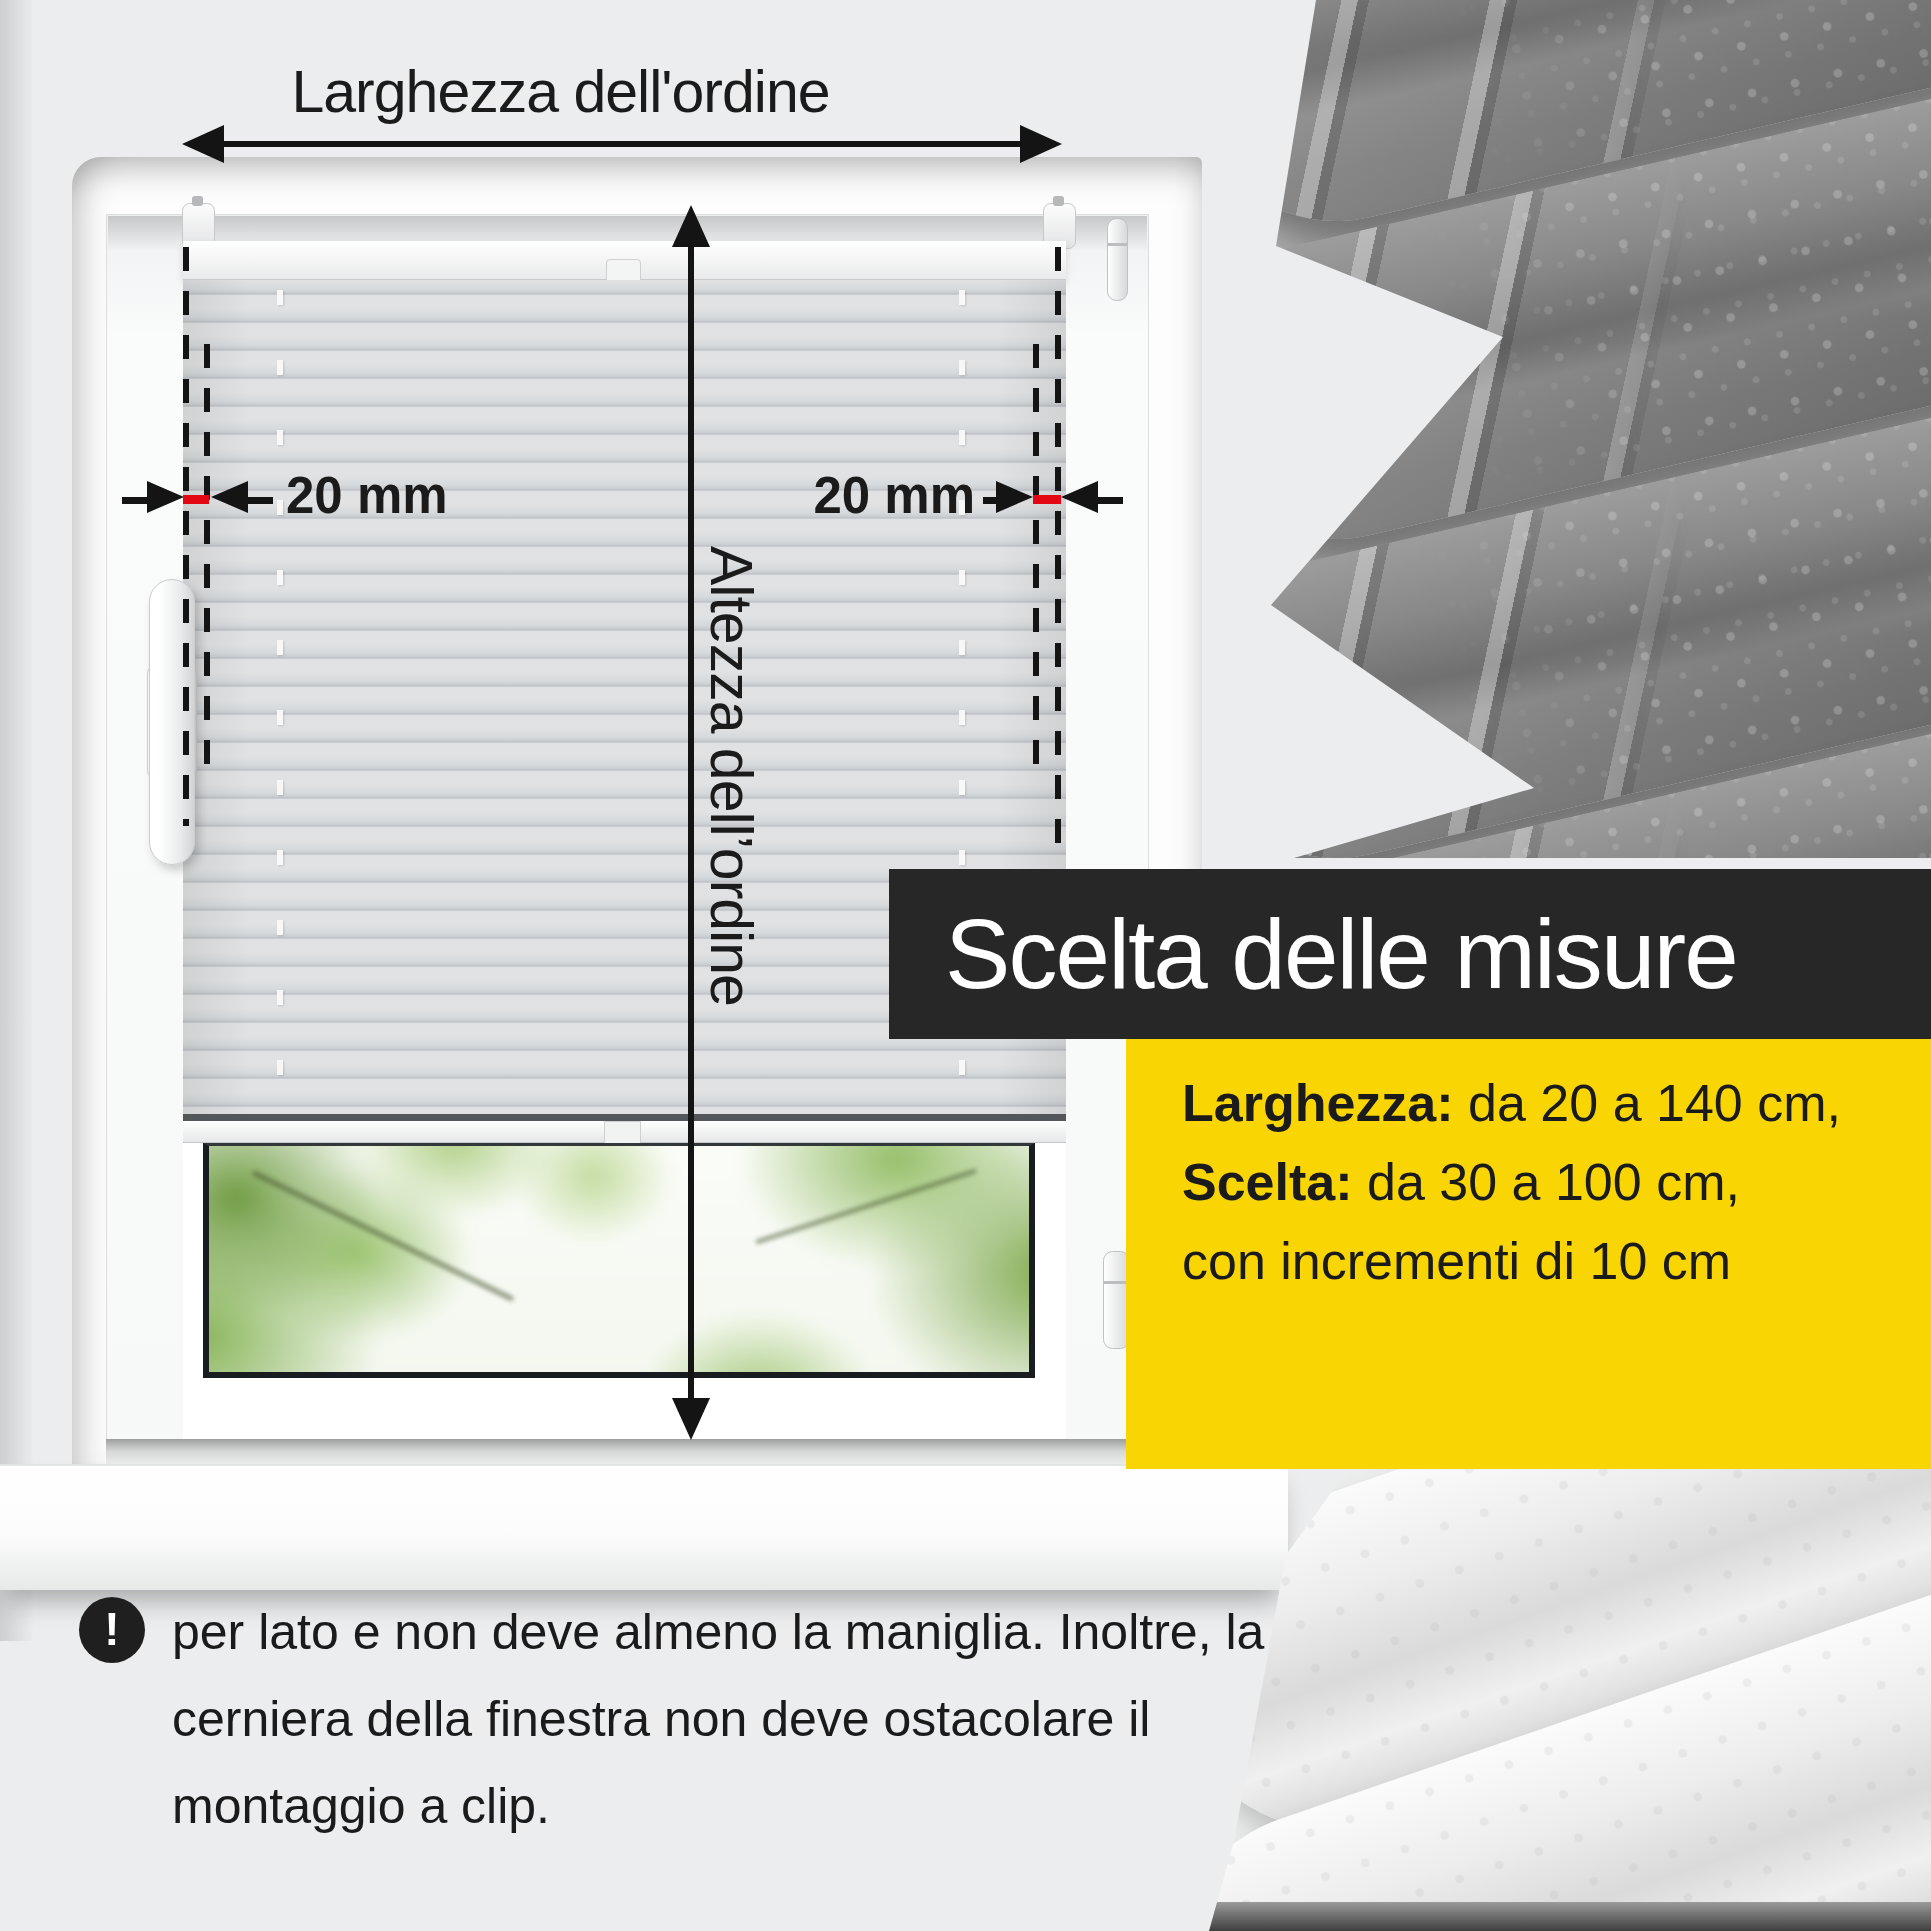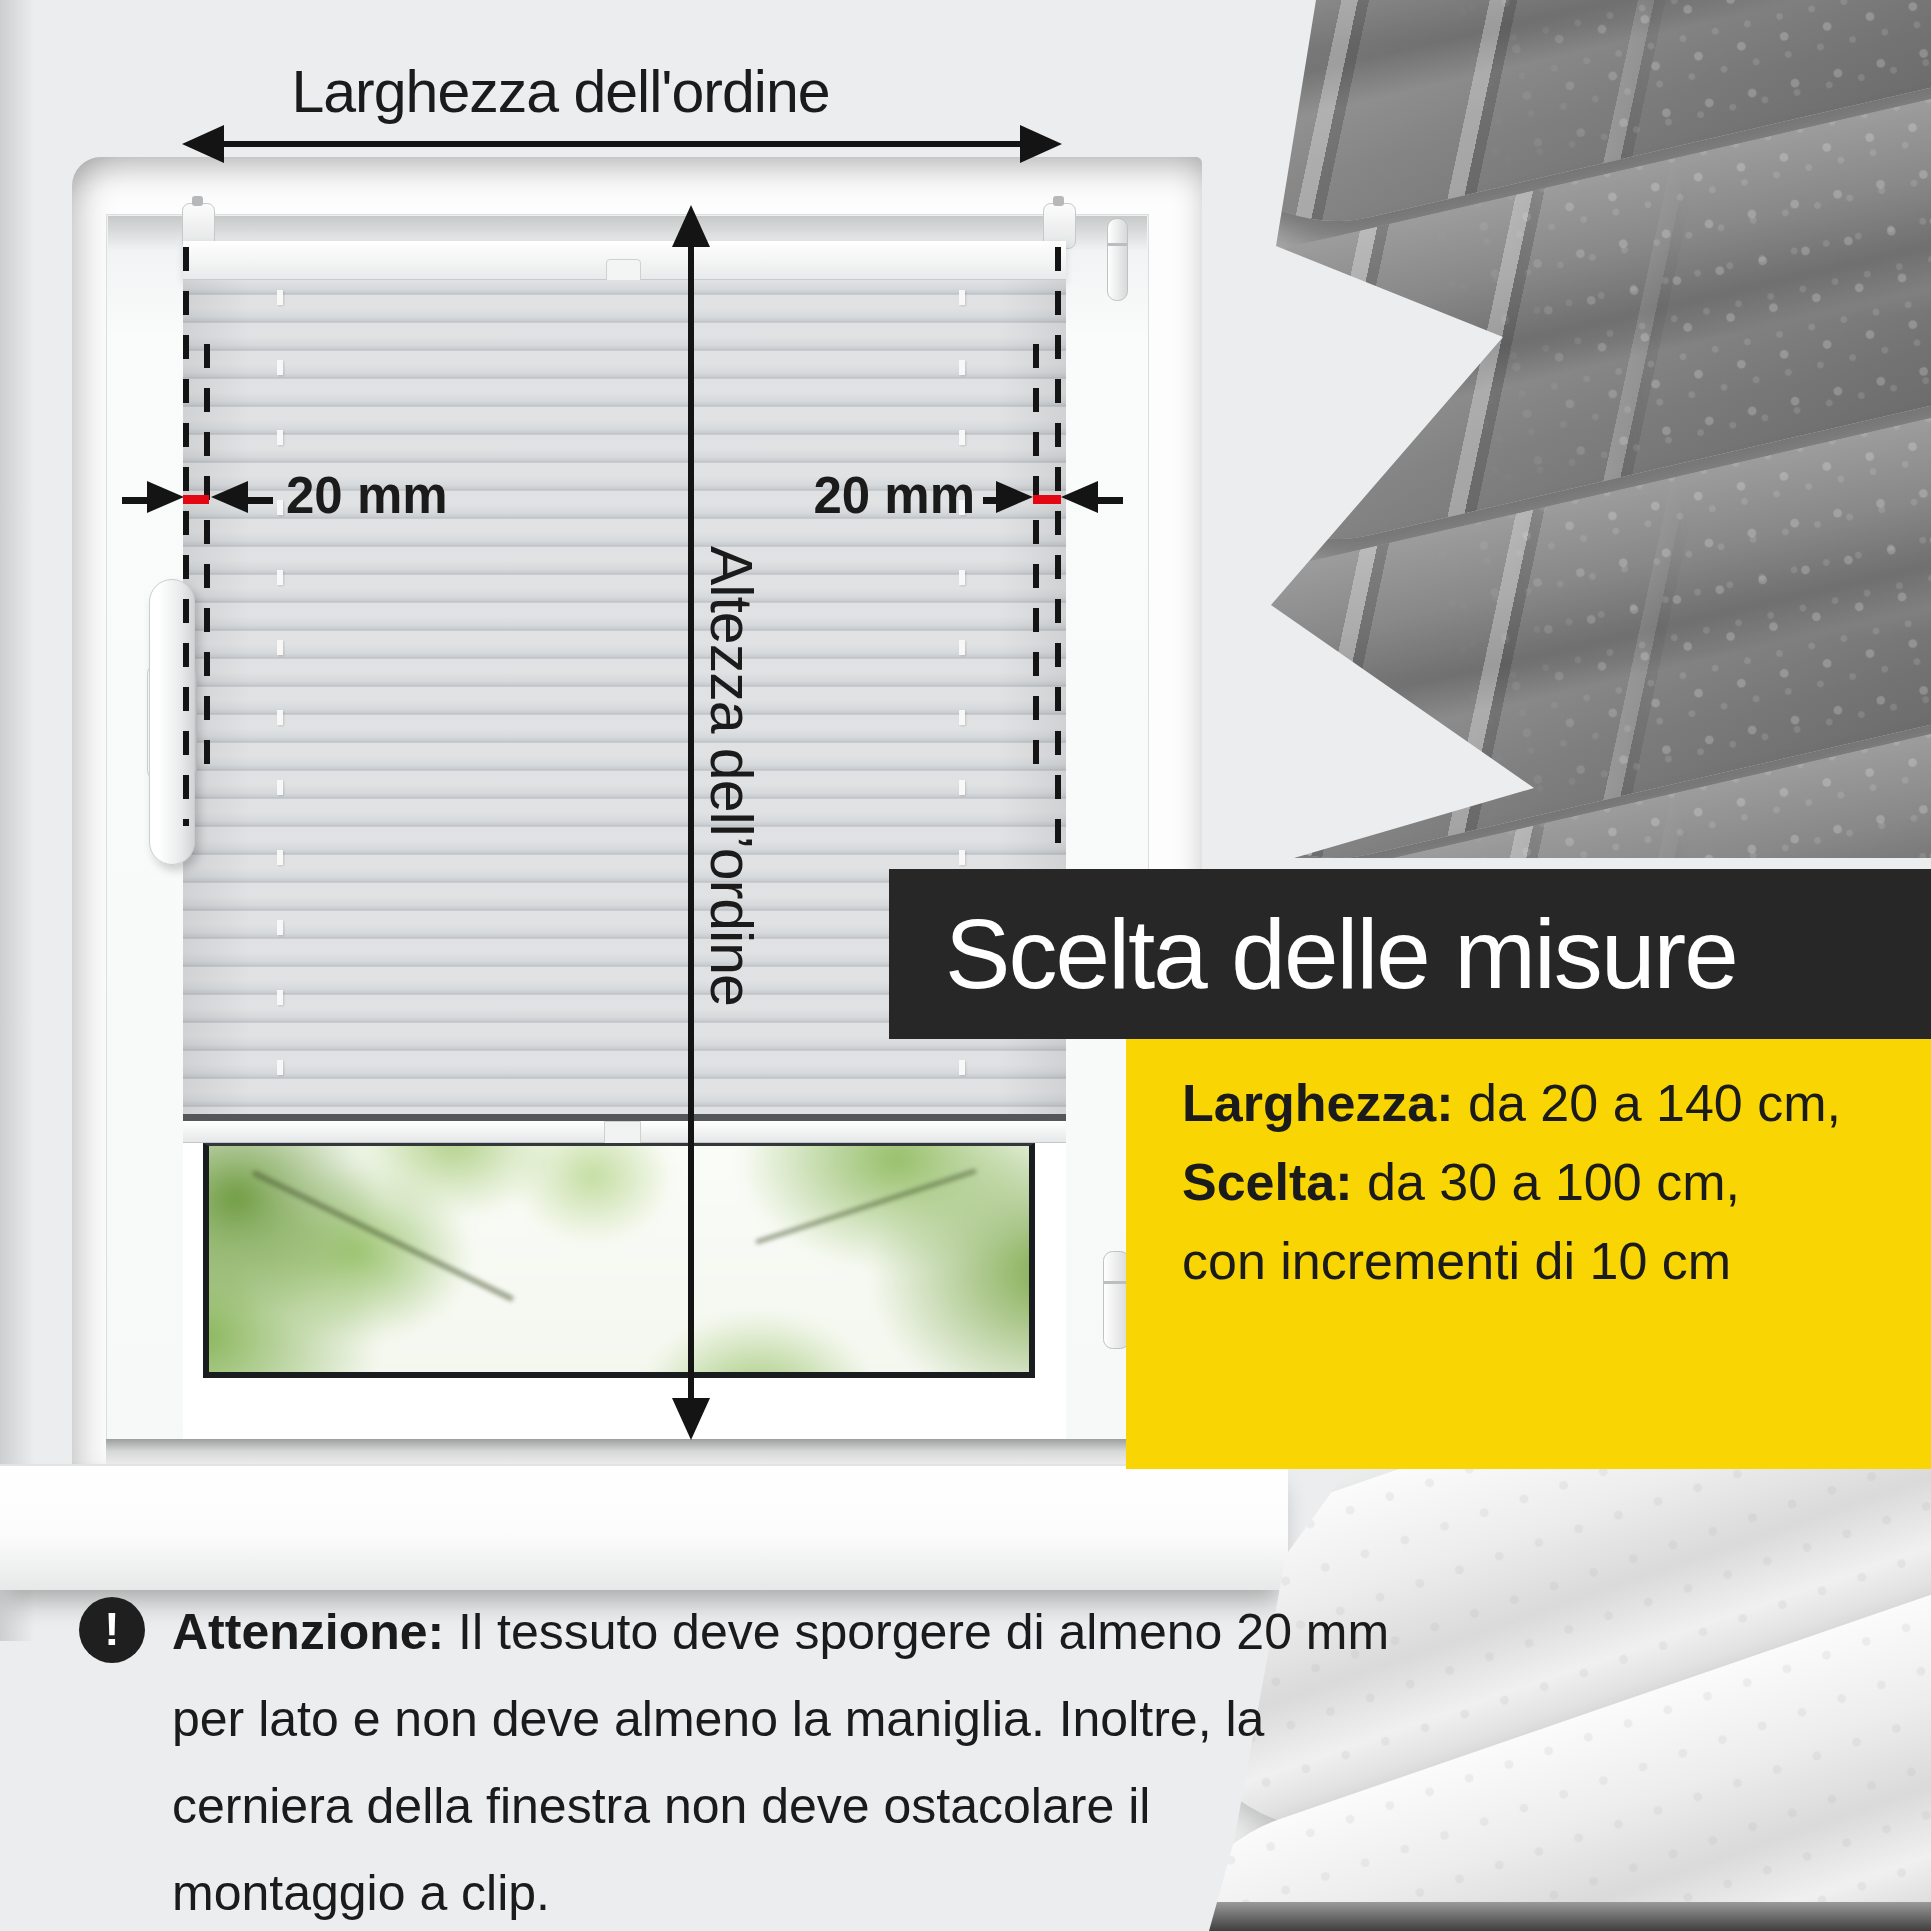--- a/index.html
+++ b/index.html
@@ -239,20 +239,19 @@
   <div class="abs info-box">
     <div class="info-line"><span class="bold">Larghezza:</span><span> da 20 a 140 cm,</span></div>
     <div class="info-line"><span class="bold">Scelta:</span><span> da 30 a 100 cm,</span></div>
     <div class="info-line">con incrementi di 10 cm</div>
   </div>
 
   <div class="abs warning warning-icon">
     <span class="warning-glyph">!</span>
   </div>
   <div class="abs warning warning-text">
-    <div><span class="bold">Attenzione:</span><span> Il tessuto deve sporgere di almeno 20 mm</span></div>
     <div>per lato e non deve almeno la maniglia. Inoltre, la</div>
     <div>cerniera della finestra non deve ostacolare il</div>
     <div>montaggio a clip.</div>
   </div>
 
 </div>
 
 
 </body></html>

